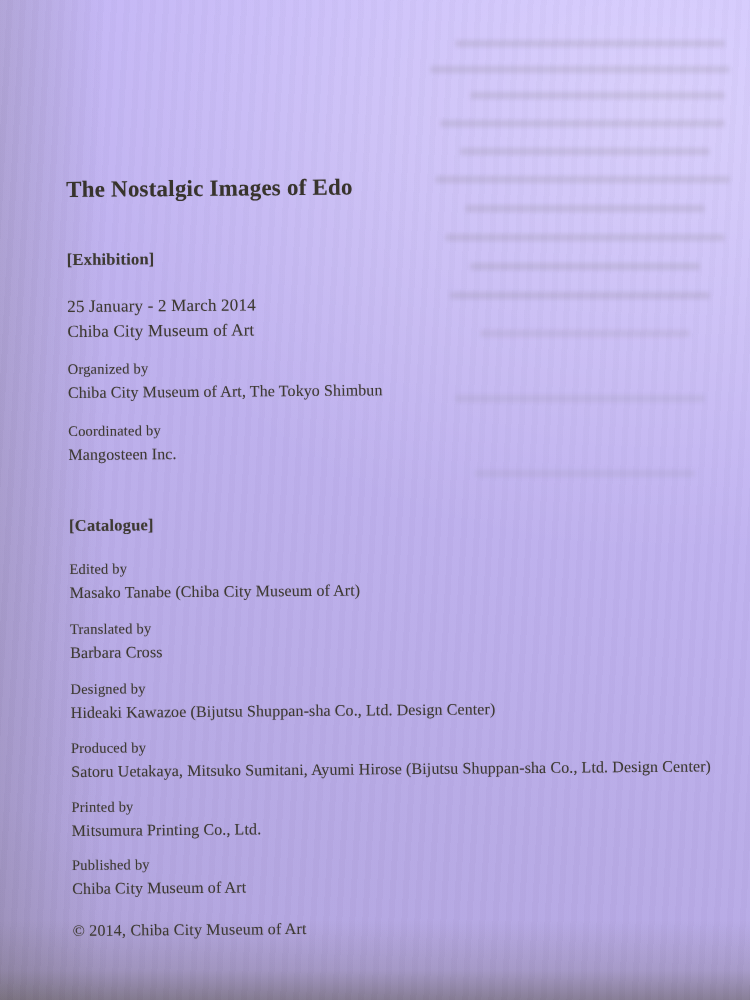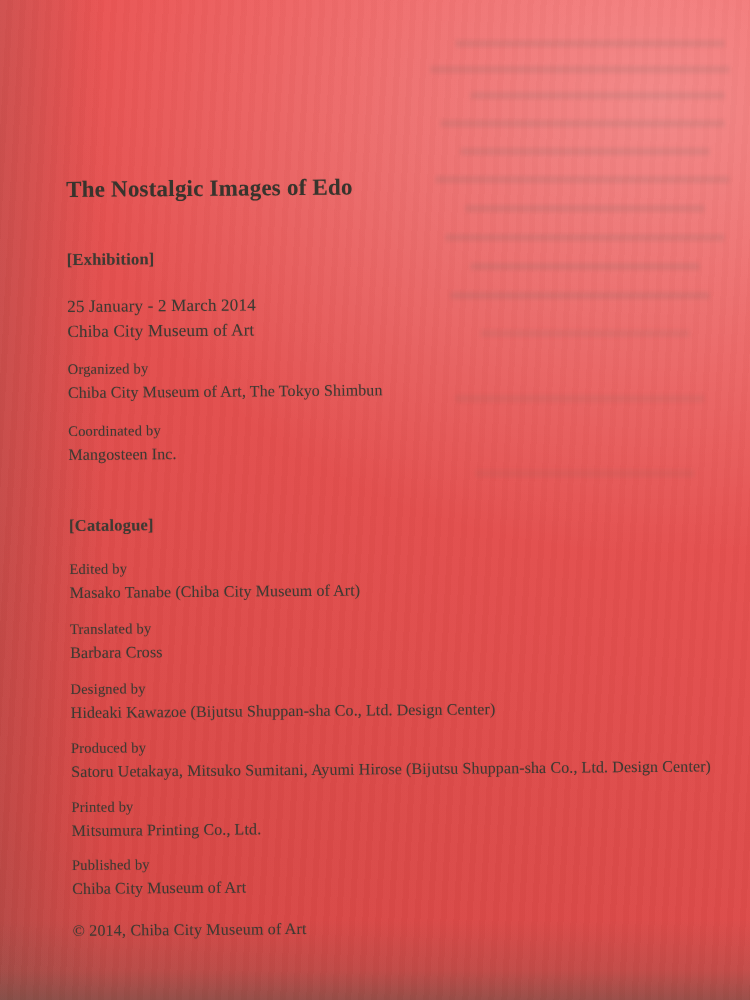--- a/index.html
+++ b/index.html
@@ -9,21 +9,21 @@
   body {
     width: 750px;
     height: 1000px;
     overflow: hidden;
     font-family: "Liberation Serif", "DejaVu Serif", serif;
   }
   .photo {
     position: relative;
     width: 750px;
     height: 1000px;
-    background: #ef4444;
+    background: #c4b5fd;
   }
   
   .shading {
     position: absolute;
     inset: 0;
     pointer-events: none;
     background:
       linear-gradient(to top, rgba(88,82,72,0.50) 0%, rgba(88,82,72,0.18) 3%, rgba(88,82,72,0.0) 8%),
       linear-gradient(to right, rgba(75,70,62,0.16) 0%, rgba(75,70,62,0.0) 14%),
       radial-gradient(ellipse 900px 700px at 88% 10%, rgba(255,255,255,0.30), rgba(255,255,255,0.0) 65%),

